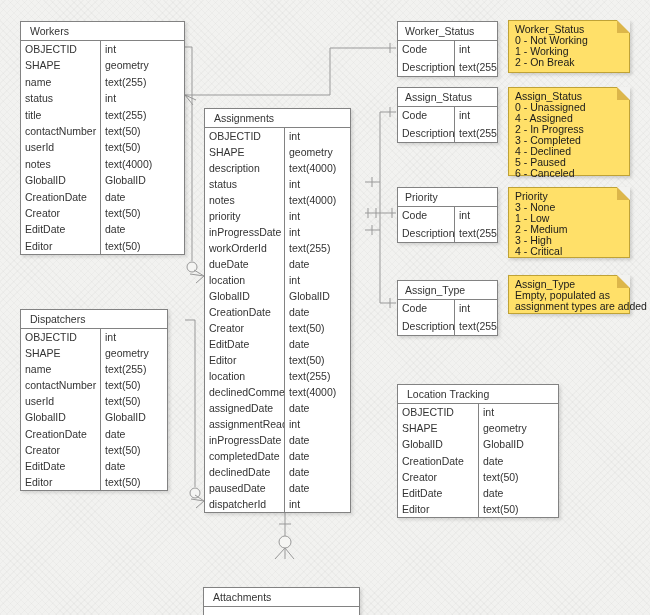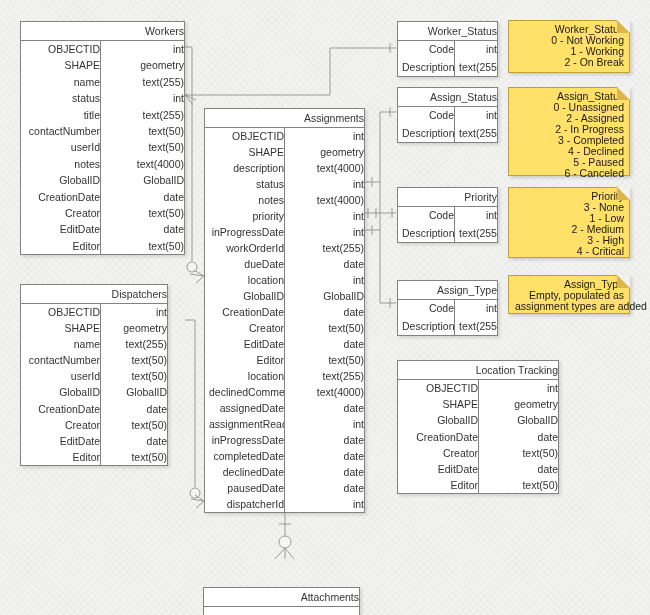--- a/index.html
+++ b/index.html
@@ -5,21 +5,20 @@
   html,body{margin:0;padding:0;}
   #canvas{
     position:relative;
     width:650px;height:615px;
     background-color:#f2f2f0;
     background-image:
       repeating-linear-gradient(45deg, rgba(0,0,0,0.022) 0 1px, transparent 1px 5px),
       repeating-linear-gradient(-45deg, rgba(0,0,0,0.022) 0 1px, transparent 1px 5px);
     font-family:"Liberation Sans", sans-serif;
     overflow:hidden;
-    text-align:right;
   }
   #edges{position:absolute;left:0;top:0;}
   .tbl{
     position:absolute;
     box-sizing:border-box;
     background:#ffffff;
     border:1px solid #828282;
     box-shadow:2px 2px 3px rgba(0,0,0,0.12);
     color:#333;
     font-size:10.5px;
@@ -164,21 +163,21 @@
           <div class="cname">EditDate</div>
           <div class="ctype">date</div>
         </div>
         <div class="trow">
           <div class="cname">Editor</div>
           <div class="ctype">text(50)</div>
         </div>
       </div>
   </div>
 
-  <div class="tbl" style="left:20px;top:284px;width:148px;--rh:16.1px;--cw:80px">
+  <div class="tbl" style="left:20px;top:309px;width:148px;--rh:16.1px;--cw:80px">
     <div class="hdr">Dispatchers</div>
     <div>
         <div class="trow">
           <div class="cname">OBJECTID</div>
           <div class="ctype">int</div>
         </div>
         <div class="trow">
           <div class="cname">SHAPE</div>
           <div class="ctype">geometry</div>
         </div>
@@ -210,21 +209,21 @@
           <div class="cname">EditDate</div>
           <div class="ctype">date</div>
         </div>
         <div class="trow">
           <div class="cname">Editor</div>
           <div class="ctype">text(50)</div>
         </div>
       </div>
   </div>
 
-  <div class="tbl" style="left:204px;top:108px;width:161px;--rh:16px;--cw:80px">
+  <div class="tbl" style="left:204px;top:108px;width:147px;--rh:16px;--cw:80px">
     <div class="hdr">Assignments</div>
     <div>
         <div class="trow">
           <div class="cname">OBJECTID</div>
           <div class="ctype">int</div>
         </div>
         <div class="trow">
           <div class="cname">SHAPE</div>
           <div class="ctype">geometry</div>
         </div>
@@ -368,21 +367,21 @@
           <div class="cname">Code</div>
           <div class="ctype">int</div>
         </div>
         <div class="trow">
           <div class="cname">Description</div>
           <div class="ctype">text(255)</div>
         </div>
       </div>
   </div>
 
-  <div class="tbl" style="left:397px;top:360px;width:162px;--rh:16.2px;--cw:81px">
+  <div class="tbl" style="left:397px;top:384px;width:162px;--rh:16.2px;--cw:81px">
     <div class="hdr">Location Tracking</div>
     <div>
         <div class="trow">
           <div class="cname">OBJECTID</div>
           <div class="ctype">int</div>
         </div>
         <div class="trow">
           <div class="cname">SHAPE</div>
           <div class="ctype">geometry</div>
         </div>
@@ -418,21 +417,21 @@
 
   <div class="note" style="left:508px;top:20px;height:53px">
       <div class="note-title">Worker_Status</div>
       <div class="note-line">0 - Not Working</div>
       <div class="note-line">1 - Working</div>
       <div class="note-line">2 - On Break</div>
     </div>
   <div class="note" style="left:508px;top:87px;height:89px">
       <div class="note-title">Assign_Status</div>
       <div class="note-line">0 - Unassigned</div>
-      <div class="note-line">2 - Assigned</div>
+      <div class="note-line">4 - Assigned</div>
       <div class="note-line">2 - In Progress</div>
       <div class="note-line">3 - Completed</div>
       <div class="note-line">4 - Declined</div>
       <div class="note-line">5 - Paused</div>
       <div class="note-line">6 - Canceled</div>
     </div>
   <div class="note" style="left:508px;top:187px;height:71px">
       <div class="note-title">Priority</div>
       <div class="note-line">3 - None</div>
       <div class="note-line">1 - Low</div>

